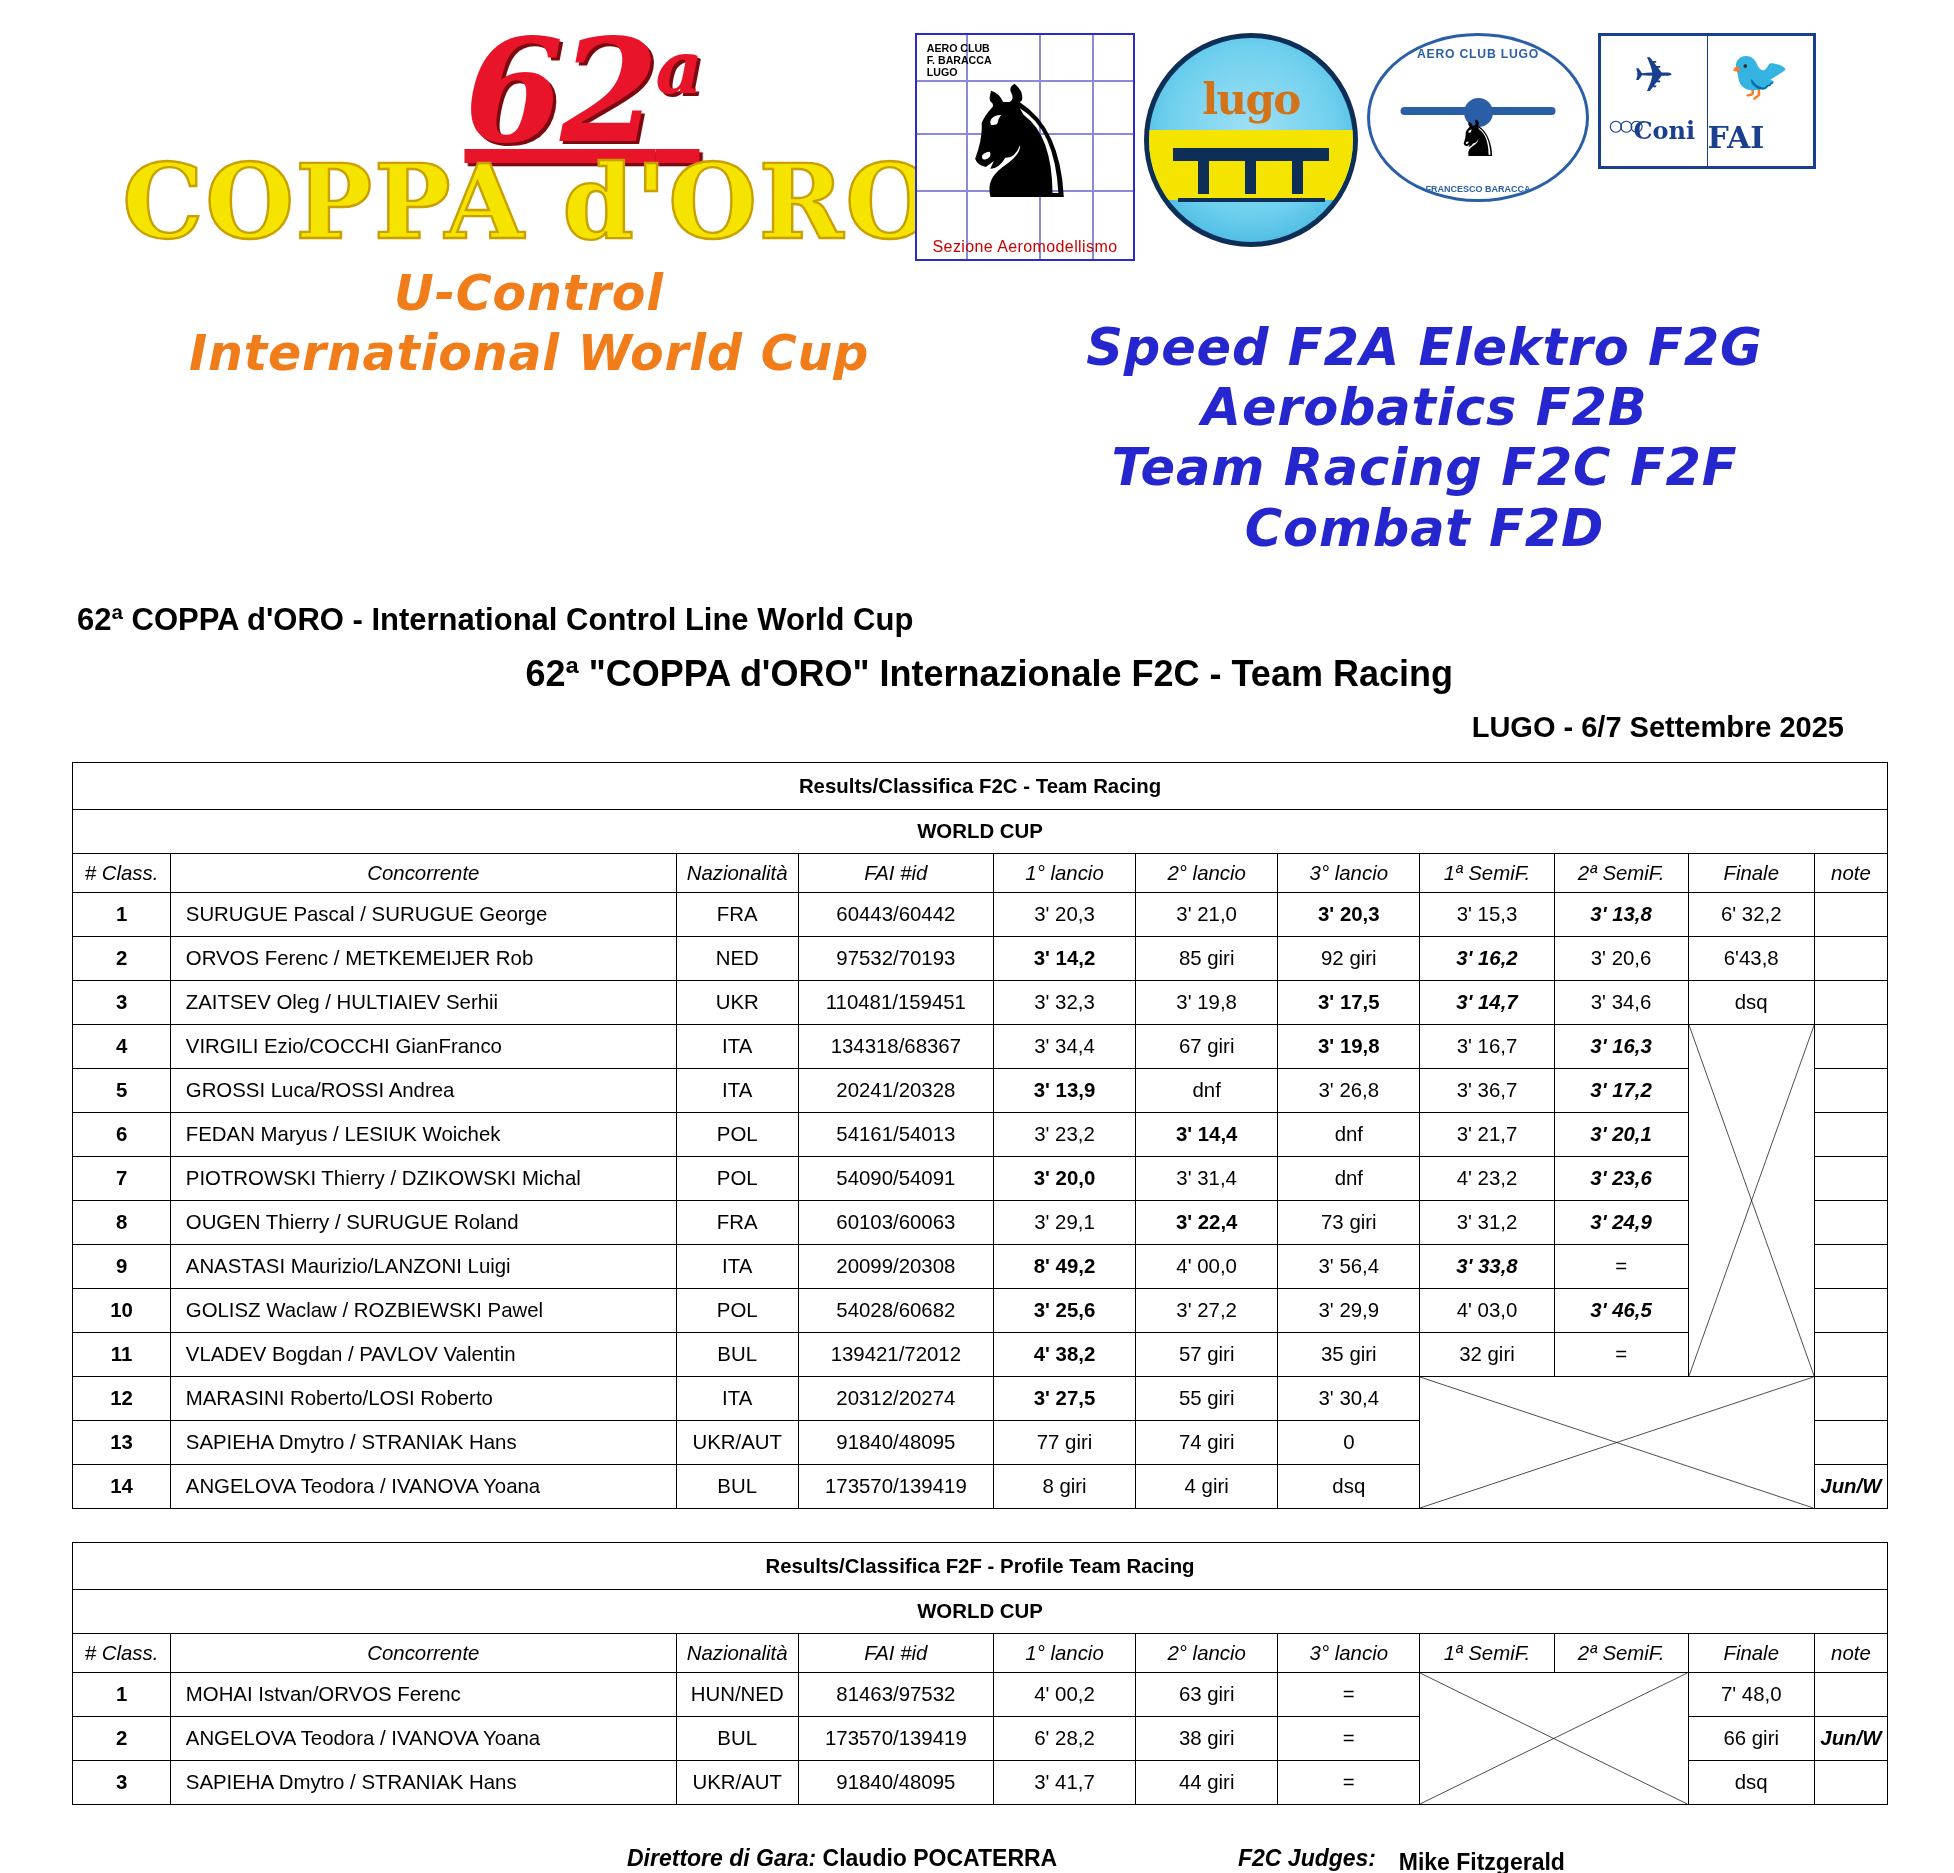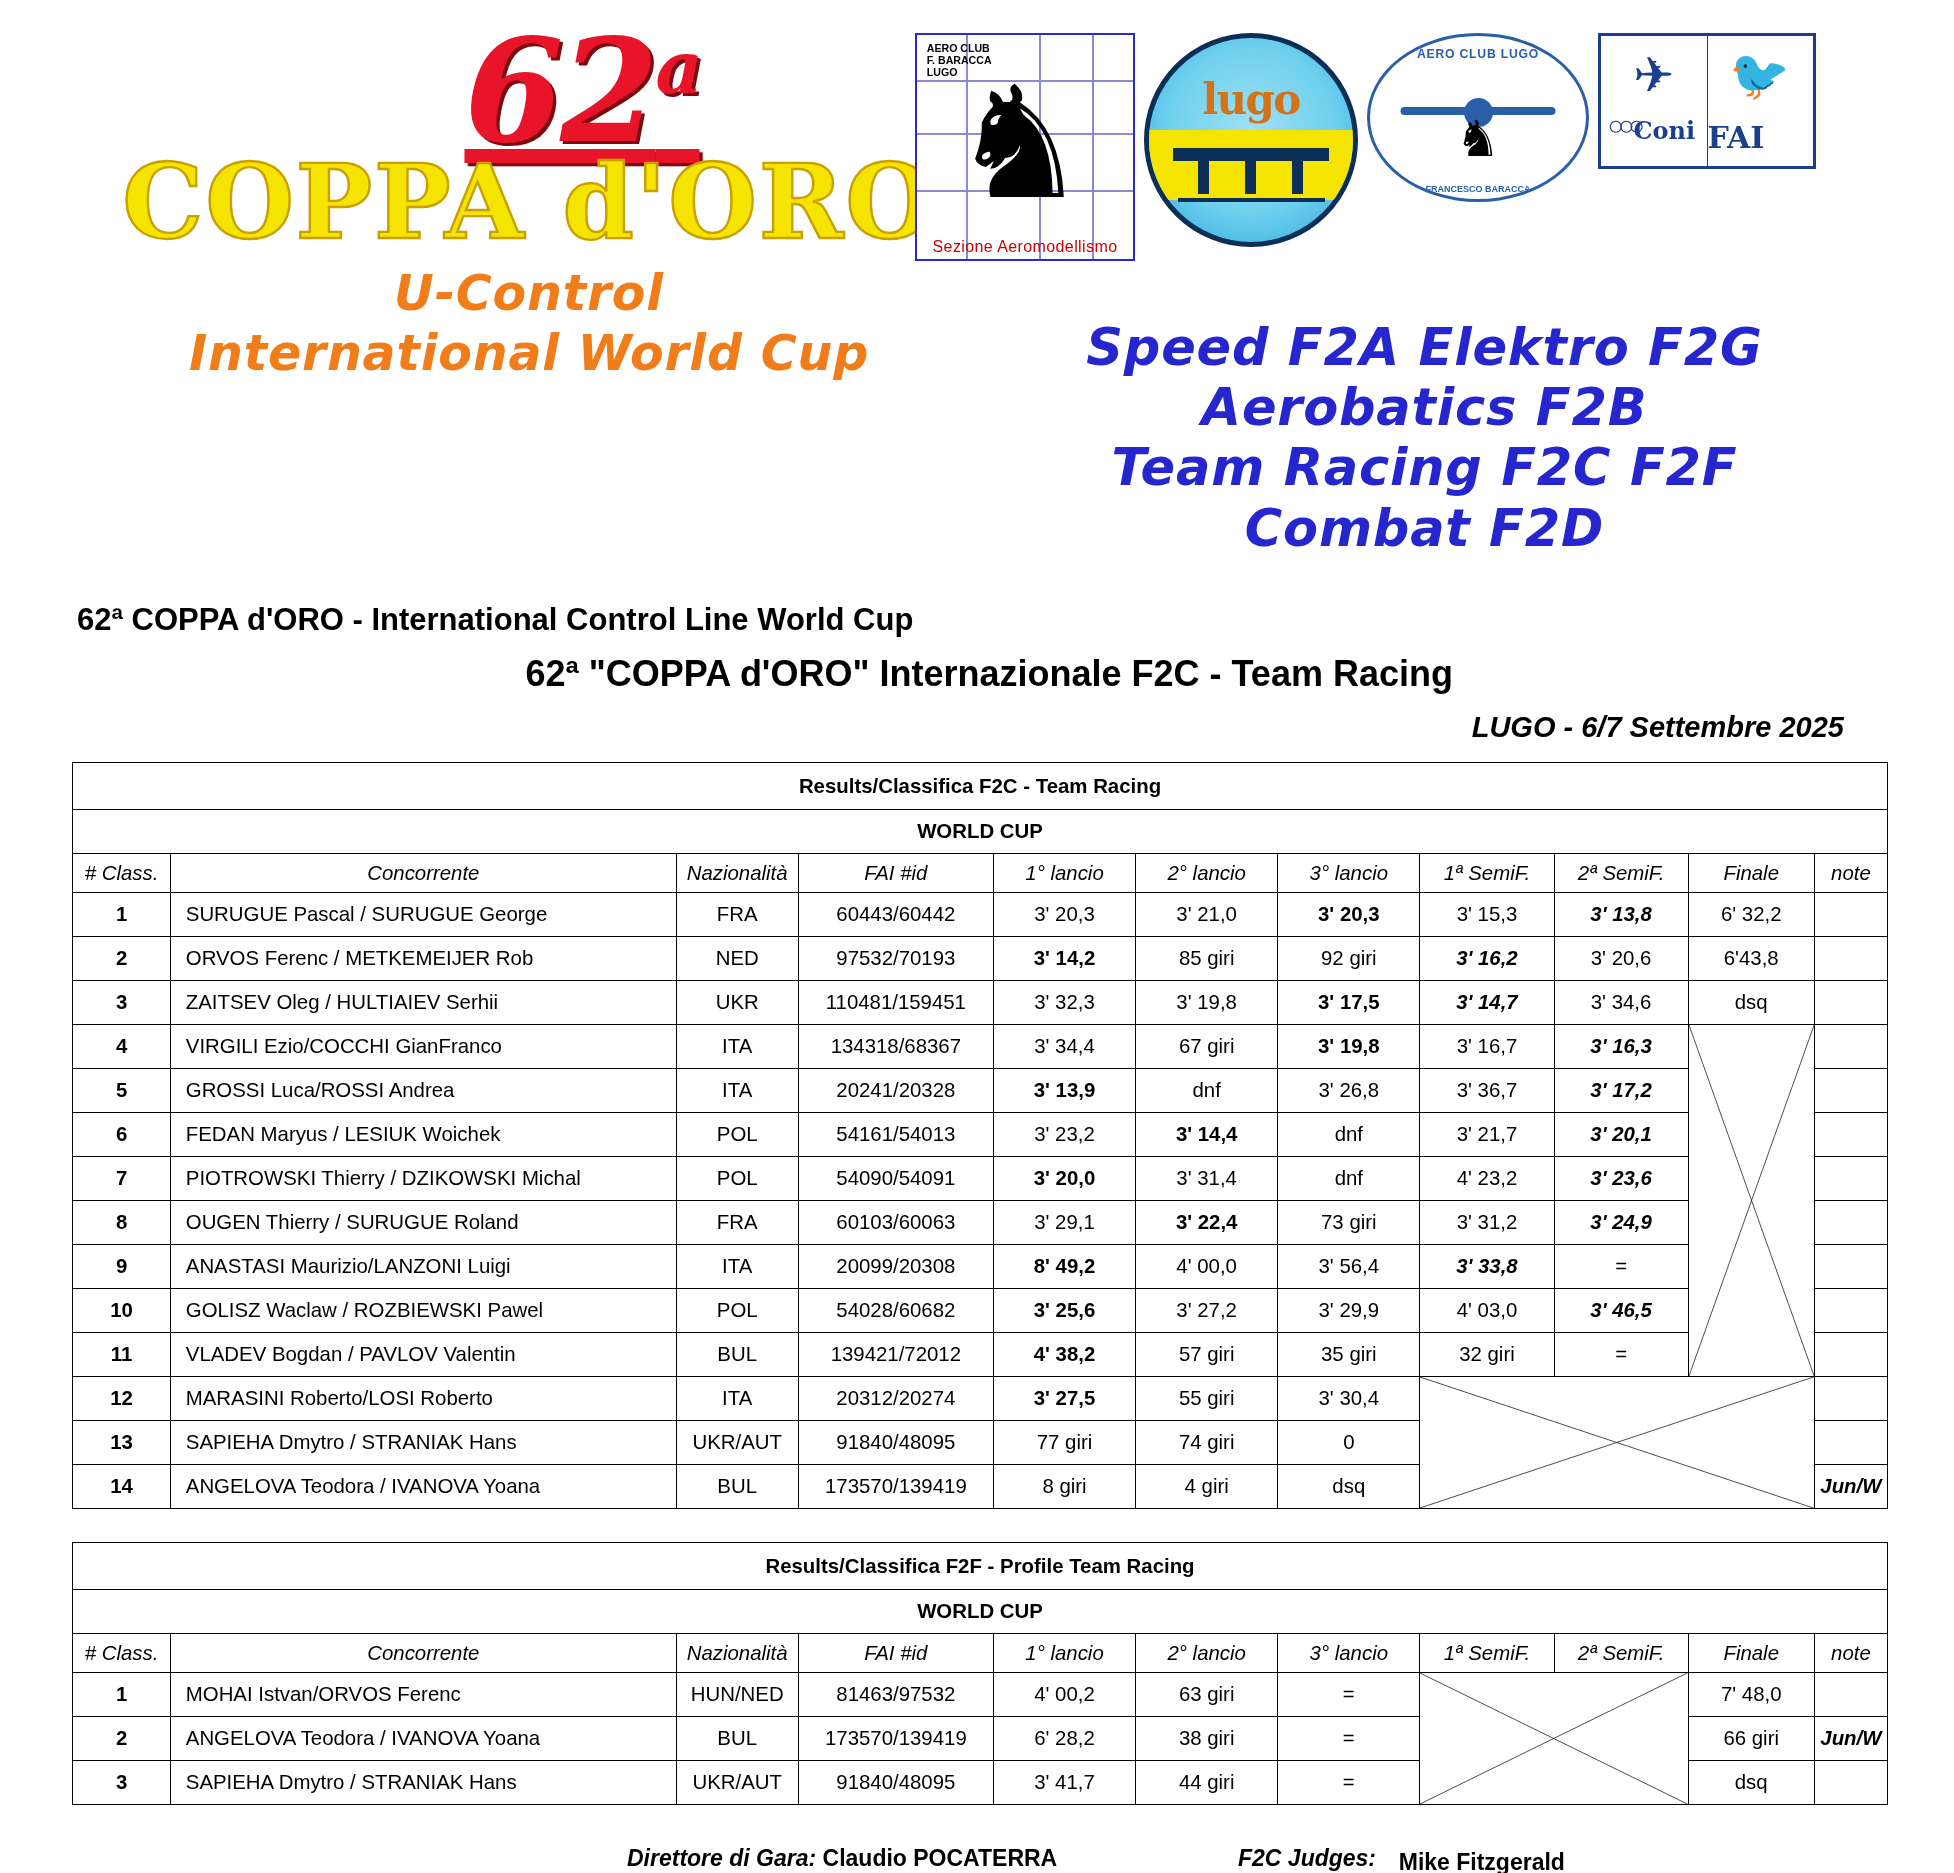--- a/index.html
+++ b/index.html
@@ -305,21 +305,20 @@
   .title-2 {
     font-size: 36px;
     font-weight: bold;
     text-align: center;
     margin: 14.7px 0 0 0;
     padding-left: 24.4px;
   }
   .title-3 {
     font-size: 29px;
     font-weight: bold;
-    font-style: italic;
     text-align: right;
     margin: 16.3px 110px 0 0;
   }
 
   
   .table-wrap {
     margin: 18px 0 0 72px;
     width: 1816px;
   }
   table.res {

